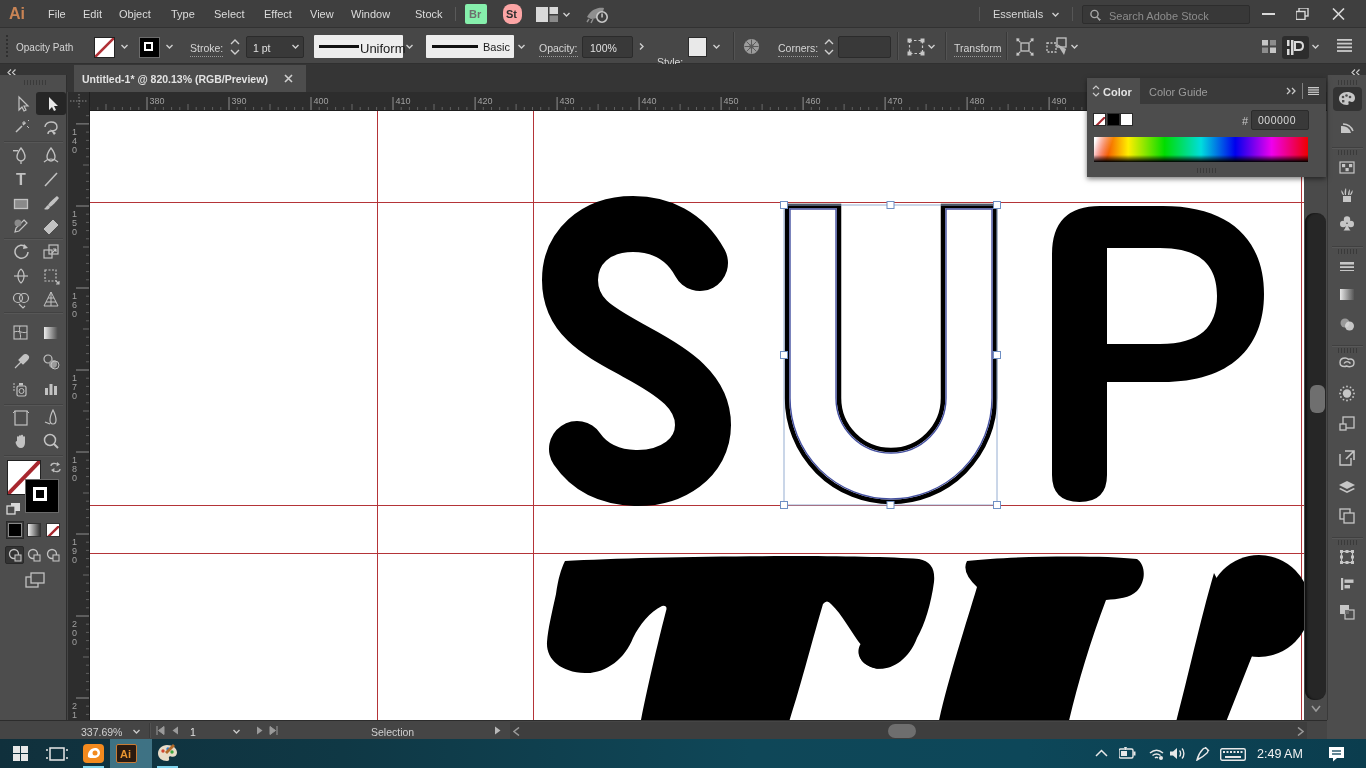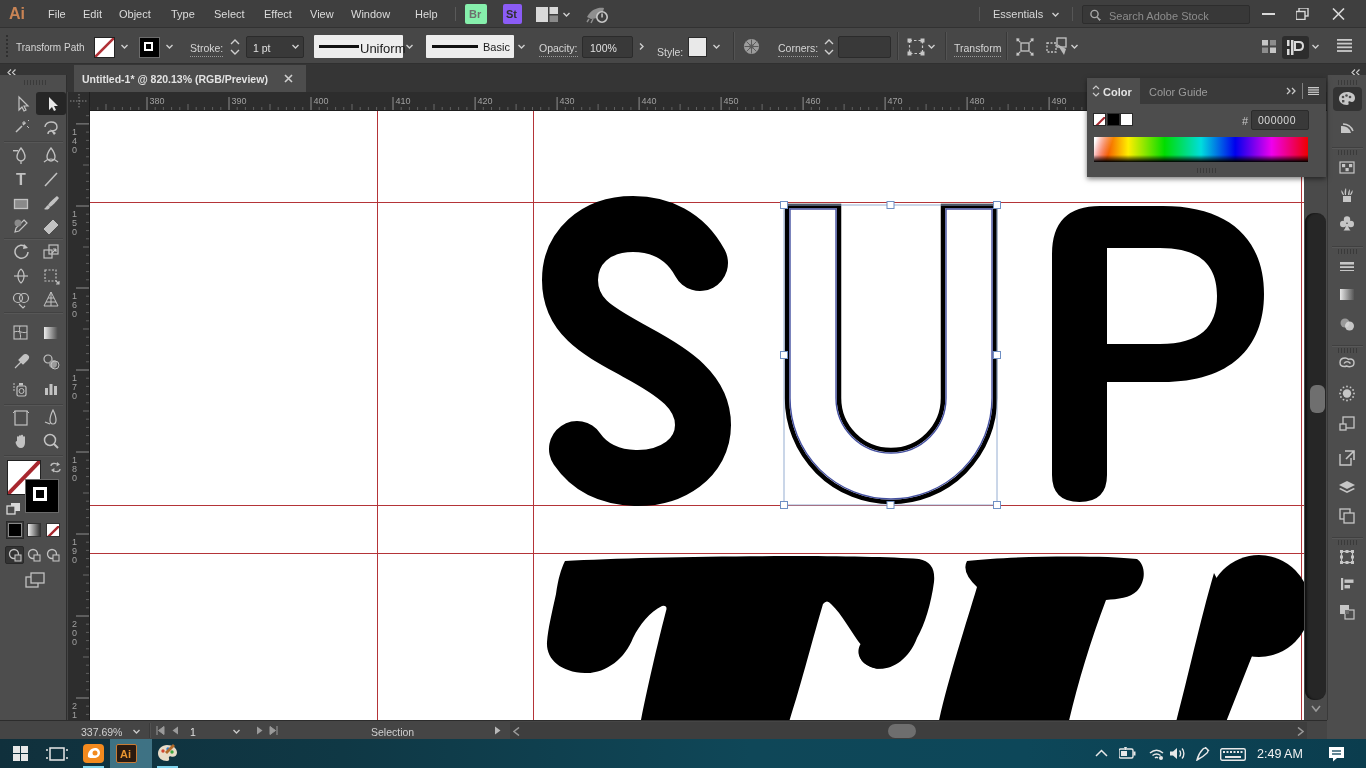--- a/index.html
+++ b/index.html
@@ -16,26 +16,26 @@
 <div class="abs" style="left:0;top:0;width:1366px;height:28px;background:#3f3f3f;border-bottom:1px solid #323232">
 <div class="txt" style="left:9px;top:6px;font-size:16px;font-weight:bold;color:#c98455">Ai</div>
 <div class="txt" style="left:48px;top:9px;font-size:11px;color:#dcdcdc">File</div>
 <div class="txt" style="left:83px;top:9px;font-size:11px;color:#dcdcdc">Edit</div>
 <div class="txt" style="left:119px;top:9px;font-size:11px;color:#dcdcdc">Object</div>
 <div class="txt" style="left:171px;top:9px;font-size:11px;color:#dcdcdc">Type</div>
 <div class="txt" style="left:214px;top:9px;font-size:11px;color:#dcdcdc">Select</div>
 <div class="txt" style="left:264px;top:9px;font-size:11px;color:#dcdcdc">Effect</div>
 <div class="txt" style="left:310px;top:9px;font-size:11px;color:#dcdcdc">View</div>
 <div class="txt" style="left:351px;top:9px;font-size:11px;color:#dcdcdc">Window</div>
-<div class="txt" style="left:415px;top:9px;font-size:11px;color:#dcdcdc">Help</div>
+<div class="txt" style="left:415px;top:9px;font-size:11px;color:#dcdcdc">Stock</div>
 <div class="abs" style="left:455px;top:7px;width:1px;height:14px;background:#5a5a5a"></div>
 <div class="abs" style="left:465px;top:4px;width:22px;height:20px;background:#86efac;border-radius:2px">
       <div class="txt" style="left:4px;top:5px;font-size:11px;font-weight:bold;color:#6e6e6e">Br</div>
     </div>
-<div class="abs" style="left:503px;top:4px;width:19px;height:20px;background:#8b5cf6;border-radius:2px">
+<div class="abs" style="left:503px;top:4px;width:19px;height:20px;background:#fca5a5;border-radius:8px">
       <div class="txt" style="left:3px;top:5px;font-size:11px;font-weight:bold;color:#2f2f2f">St</div>
     </div>
 <svg class="abs" style="left:536px;top:7px" width="22" height="15" viewBox="0 0 22 15">
       <rect x="0" y="0" width="12" height="15" fill="#d9d9d9"></rect>
       <rect x="13.5" y="0" width="8.5" height="7" fill="#d9d9d9"></rect>
       <rect x="13.5" y="8.5" width="8.5" height="6.5" fill="#8a8a8a"></rect>
     </svg>
 <svg class="abs" style="left:562px;top:10px" width="9" height="9" viewBox="0 0 9 9">
       <path d="M1.5,3 L4.5,6 L7.5,3" fill="none" stroke="#cfcfcf" stroke-width="1.4"></path>
     </svg>
@@ -63,21 +63,21 @@
 <svg class="abs" style="left:1296px;top:8px" width="13" height="12" viewBox="0 0 13 12">
       <rect x="3" y="0" width="9" height="8" fill="none" stroke="#d9d9d9" stroke-width="1.4"></rect>
       <rect x="0" y="3.5" width="9" height="8" fill="#3f3f3f" stroke="#d9d9d9" stroke-width="1.4"></rect>
     </svg>
 <svg class="abs" style="left:1332px;top:8px" width="13" height="12" viewBox="0 0 13 12">
       <path d="M1,0.5 L12,11.5 M12,0.5 L1,11.5" stroke="#d9d9d9" stroke-width="1.6"></path>
     </svg>
 </div>
 <div class="abs" style="left:0;top:28px;width:1366px;height:36px;background:#474747;border-bottom:1px solid #303030">
 <div class="dots-v" style="left:5px;top:6px;height:24px"></div>
-<div class="txt" style="left:16px;top:15px;font-size:10px">Transform Path</div>
+<div class="txt" style="left:16px;top:15px;font-size:10px">Opacity Path</div>
 <div class="abs" style="left:94px;top:9px;width:21px;height:21px;background:#fff;border:1px solid #232323;overflow:hidden"><svg width="19" height="19">
         <line x1="0" y1="19" x2="19" y2="0" stroke="#b03035" stroke-width="2.6"></line>
       </svg></div>
 <svg class="abs" style="left:120px;top:14px" width="9" height="9" viewBox="0 0 9 9">
       <path d="M1.5,3 L4.5,6 L7.5,3" fill="none" stroke="#cfcfcf" stroke-width="1.4"></path>
     </svg>
 <div class="abs" style="left:139px;top:9px;width:21px;height:21px;background:#000;border:1px solid #6b6b6b">
       <div class="abs" style="left:4px;top:4px;width:9px;height:9px;border:2px solid #fff"></div>
     </div>
 <svg class="abs" style="left:165px;top:14px" width="9" height="9" viewBox="0 0 9 9">
@@ -106,21 +106,21 @@
     </div>
 <svg class="abs" style="left:517px;top:14px" width="9" height="9" viewBox="0 0 9 9">
       <path d="M1.5,3 L4.5,6 L7.5,3" fill="none" stroke="#cfcfcf" stroke-width="1.4"></path>
     </svg>
 <div class="txt dotted" style="left:539px;top:15px">Opacity:</div>
 <div class="fieldbox" style="left:582px;top:8px;width:51px;height:22px"></div>
 <div class="txt" style="left:590px;top:15px;color:#e0e0e0">100%</div>
 <svg class="abs" style="left:637px;top:14px" width="9" height="9" viewBox="0 0 9 9">
       <path d="M3,1.5 L6,4.5 L3,7.5" fill="none" stroke="#cfcfcf" stroke-width="1.4"></path>
     </svg>
-<div class="txt" style="left:657px;top:19px">Style:</div>
+<div class="txt" style="left:657px;top:29px">Style:</div>
 <div class="abs" style="left:688px;top:9px;width:19px;height:20px;background:#e9e9e9;border:1px solid #2b2b2b"></div>
 <svg class="abs" style="left:712px;top:14px" width="9" height="9" viewBox="0 0 9 9">
       <path d="M1.5,3 L4.5,6 L7.5,3" fill="none" stroke="#cfcfcf" stroke-width="1.4"></path>
     </svg>
 <div class="sep" style="left:733px;top:4px;height:28px"></div>
 <svg class="abs" style="left:743px;top:10px" width="17" height="17" viewBox="0 0 17 17">
       <circle cx="8.5" cy="8.5" r="7.6" fill="#9c9c9c"></circle>
       <circle cx="8.5" cy="8.5" r="2.2" fill="#5a5a5a"></circle>
       <g stroke="#5a5a5a" stroke-width="1">
         <line x1="8.5" y1="8.5" x2="15.50" y2="8.50"></line>

